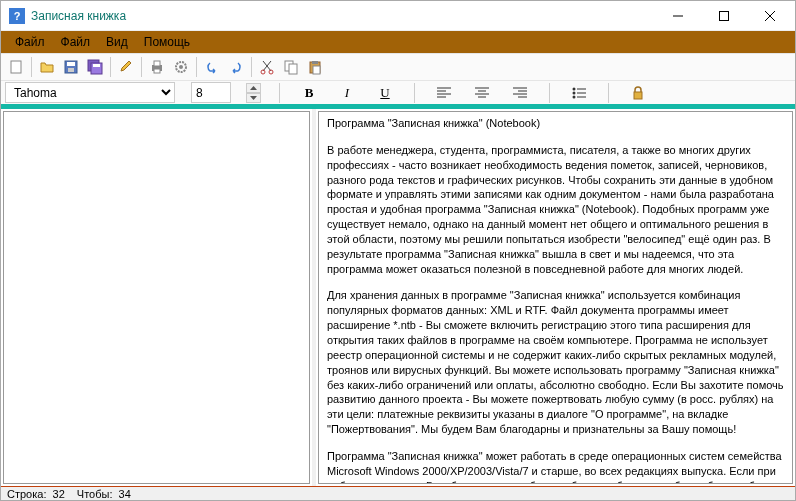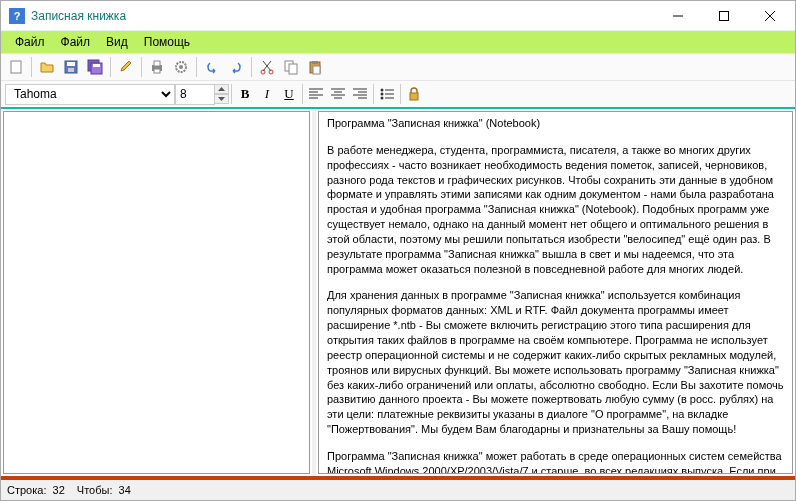--- a/index.html
+++ b/index.html
@@ -1,37 +1,37 @@
 <!DOCTYPE html>
 <html><head>
 <meta charset="utf-8">
 <style>
 * { box-sizing: border-box; margin: 0; padding: 0; font-family: Tahoma, sans-serif; }
 body { width: 796px; height: 501px; background: #fff; display: flex; flex-direction: column; border: 1px solid #aaa; overflow: hidden; }
 .titlebar { height: 30px; background: #fff; display: flex; align-items: center; padding: 0 2px 0 8px; border-bottom: 1px solid #eee; }
 .titlebar .app-icon { width: 16px; height: 16px; background: #3a7bd5; margin-right: 6px; display: flex; align-items: center; justify-content: center; color: #fff; font-size: 11px; font-weight: bold; }
 .titlebar .title { font-size: 12px; color: #0f766e; flex: 1; }
 .winbtn { width: 46px; height: 30px; display: flex; align-items: center; justify-content: center; color: #333; }
-.menubar { height: 22px; display: flex; align-items: center; padding: 0 6px; font-size: 12px; background: #bef264; }
+.menubar { height: 22px; display: flex; align-items: center; padding: 0 6px; font-size: 12px; background: #a16207; }
 .menubar .menuitem { padding: 2px 8px; color: #000; }
 .toolbar { height: 28px; display: flex; align-items: center; padding: 2px 4px; gap: 2px; border-top: 1px solid #e5e5e5; border-bottom: 1px solid #e5e5e5; background: #fafafa; }
 .tbtn { width: 22px; height: 22px; display: flex; align-items: center; justify-content: center; border: 1px solid transparent; }
 .tsep { width: 1px; height: 20px; background: #ccc; margin: 0 2px; }
-.formatbar { height: 28px; display: flex; align-items: center; padding: 2px 4px; gap: 0; border-bottom: 2px solid #14b8a6; background: #fafafa; }
+.formatbar { height: 28px; display: flex; align-items: center; padding: 2px 4px; gap: 16px; border-bottom: 5px solid #14b8a6; background: #fafafa; }
 .font-select { width: 170px; height: 21px; font-size: 12px; border: 1px solid #ccc; background: #fff; padding: 1px 4px; }
 .size-input { width: 40px; height: 21px; font-size: 12px; border: 1px solid #ccc; padding: 1px 4px; }
 .spinner { display: flex; flex-direction: column; margin-left: -1px; }
 .spin { width: 15px; height: 10px; border: 1px solid #ccc; background: #f0f0f0; display: flex; align-items: center; justify-content: center; }
 .fbtn { width: 22px; height: 22px; display: flex; align-items: center; justify-content: center; border: 1px solid transparent; font-family: 'Times New Roman', serif; font-size: 13px; }
 .main { flex: 1; display: flex; min-height: 0; }
 .left-pane { width: 307px; border: 1px solid #999; margin: 2px; background: #fff; overflow-y: scroll; }
 .splitter { width: 4px; background: #f0f0f0; cursor: col-resize; }
 .right-pane { flex: 1; border: 1px solid #999; margin: 2px; background: #fff; overflow-y: scroll; padding: 4px 8px; font-size: 11px; line-height: 1.35; color: #000; }
 .right-pane p { margin-bottom: 12px; }
-.statusbar { height: 24px; display: flex; align-items: center; padding: 0 6px; font-size: 11px; border-top: 4px solid #c2410c; background: #f0f0f0; gap: 12px; }
+.statusbar { height: 14px; display: flex; align-items: center; padding: 0 6px; font-size: 11px; border-top: 1px solid #c2410c; background: #f0f0f0; gap: 12px; }
 ::-webkit-scrollbar { width: 16px; }
 ::-webkit-scrollbar-track { background: #f0f0f0; }
 ::-webkit-scrollbar-thumb { background: #cdcdcd; border: 1px solid #aaa; }
 ::-webkit-scrollbar-button { background: #f0f0f0; height: 16px; border: 1px solid #ddd; }
 svg { display: block; }
 </style>
 </head>
 <body>
 
 <div class="titlebar">

